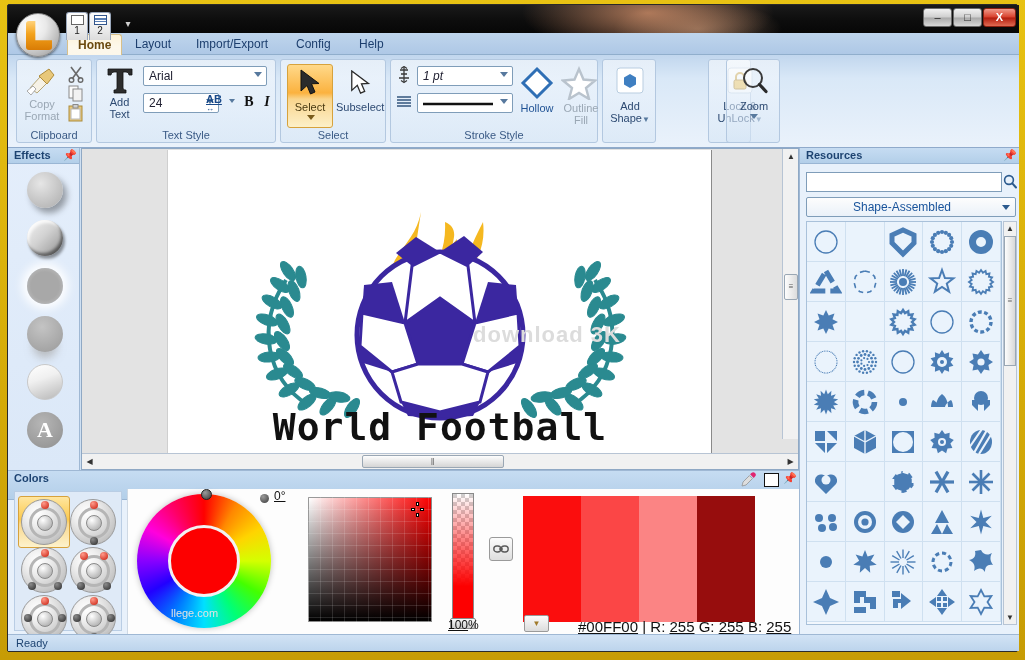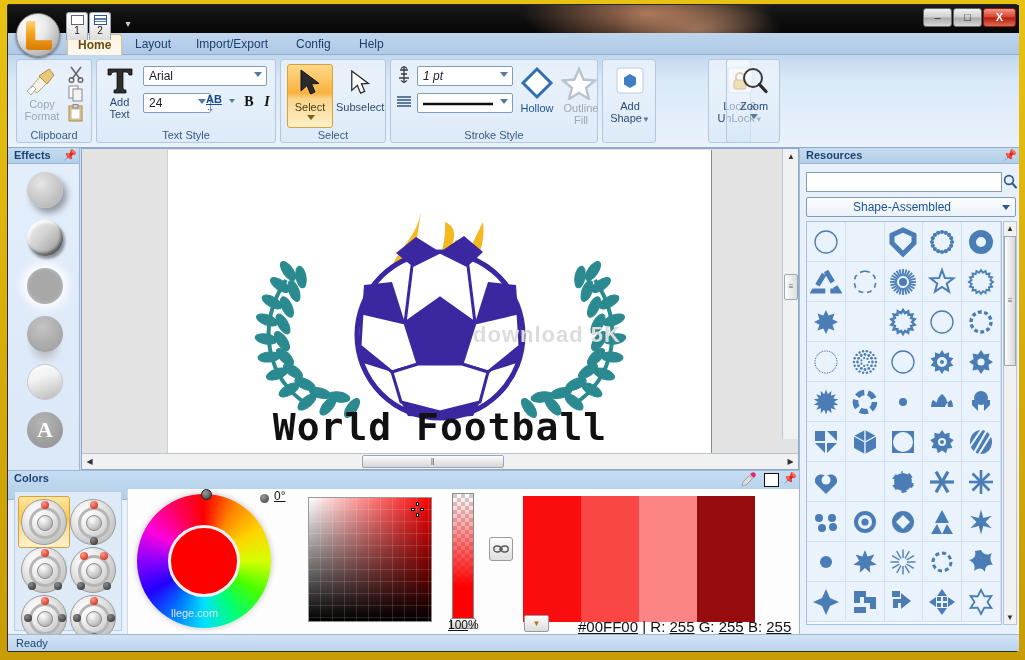--- a/index.html
+++ b/index.html
@@ -406,21 +406,21 @@
         </svg>
       </div>
       <div class="ctrl-label" style="position:absolute; left:0px; top:36px; width:45px;">
         <span>Add</span><br>
         <span>Text</span>
       </div>
       <div class="combo" style="left:46px; top:6px; width:124px;">
         <span class="cv">Arial</span>
         <span class="ar"></span>
       </div>
-      <div class="combo" style="left:46px; top:33px; width:68px;">
+      <div class="combo" style="left:46px; top:33px; width:76px;">
         <span class="cv">24</span>
         <span class="ar"></span>
       </div>
       <div class="ctrl" style="left:108px; top:33px; width:32px; height:20px;">
         <div style="position:absolute;left:1px;top:0;font-size:11px;color:#1a4a8a;font-weight:bold;text-decoration:underline;">AB</div>
         <div style="position:absolute;left:1px;top:11px;font-size:8px;color:#1a4a8a;">↔</div>
         <div style="position:absolute;right:2px;top:6px;width:0;height:0;border-left:3px solid transparent;border-right:3px solid transparent;border-top:4px solid #57799e;"></div>
       </div>
       <div class="ctrl" style="left:144px; top:34px; width:16px; height:18px; font-size:14px; font-weight:bold; color:#111; text-align:center; font-family:'Liberation Serif',serif;">B</div>
       <div class="ctrl" style="left:162px; top:34px; width:16px; height:18px; font-size:14px; font-style:italic; font-weight:bold; color:#111; text-align:center; font-family:'Liberation Serif',serif;">I</div>
@@ -613,21 +613,21 @@
             <path d="M350 163 L348 135 L320 132 L307 173 Z" fill="#3b27a0"></path>
             <path d="M194 163 L196 135 L224 132 L237 173 Z" fill="#3b27a0"></path>
             <path d="M294 214 L320 222 L312 252 L272 262 L233 252 L224 222 L250 214 Z" fill="#ffffff" stroke="#3b27a0" stroke-width="3"></path>
             <path d="M272 262 L312 252 L305 266 L272 268 L240 266 L233 252 Z" fill="#3b27a0"></path>
             <path d="M352 196 L352 212 L320 222 Z" fill="#3b27a0"></path>
             <path d="M192 196 L192 212 L224 222 Z" fill="#3b27a0"></path>
           </g>
 
           <text x="272" y="290" text-anchor="middle" font-family="'DejaVu Sans Mono', monospace" font-size="38" font-weight="bold" fill="#111111" letter-spacing="1">World  Football</text>
         </svg>
-        <div id="wm">download 5K</div>
+        <div id="wm">download 3K</div>
       </div>
 
       <div id="vscroll">
         <div class="arrow-u">▲</div>
         <div class="thumb">≡</div>
       </div>
       <div id="hscroll">
         <div class="arrow-l">◀</div>
         <div class="thumb">‖</div>
         <div class="arrow-r">▶</div>

